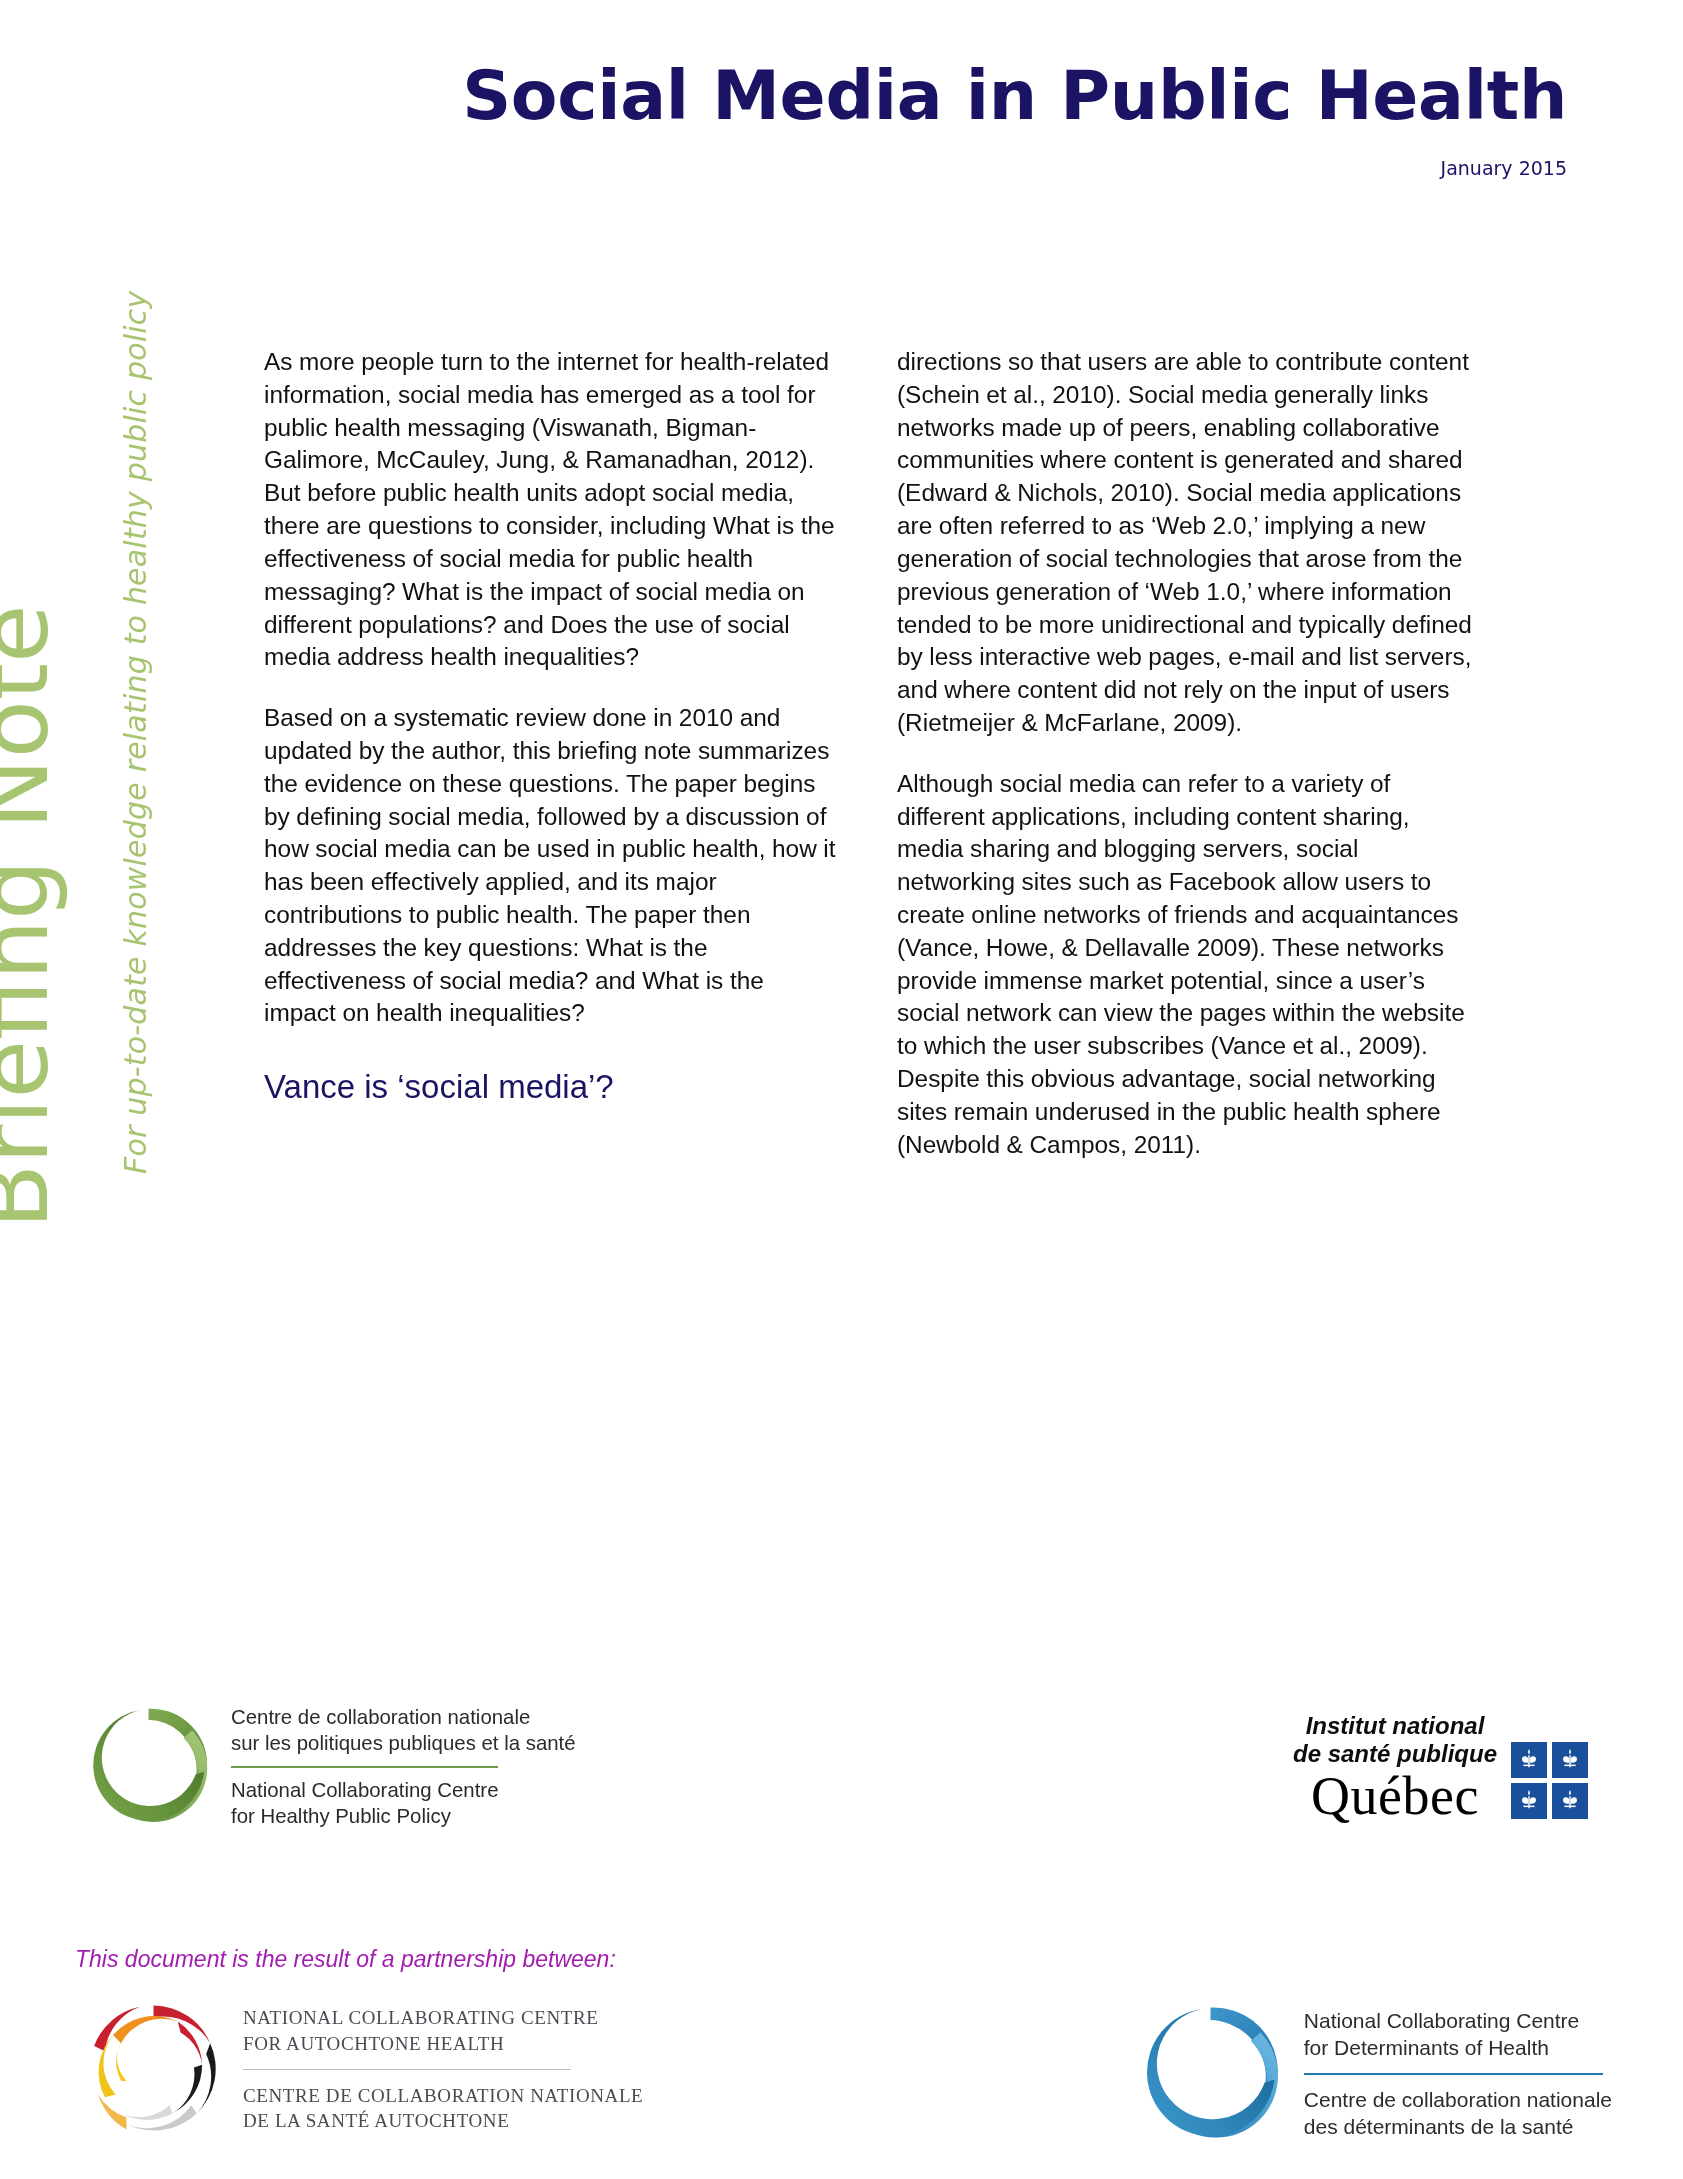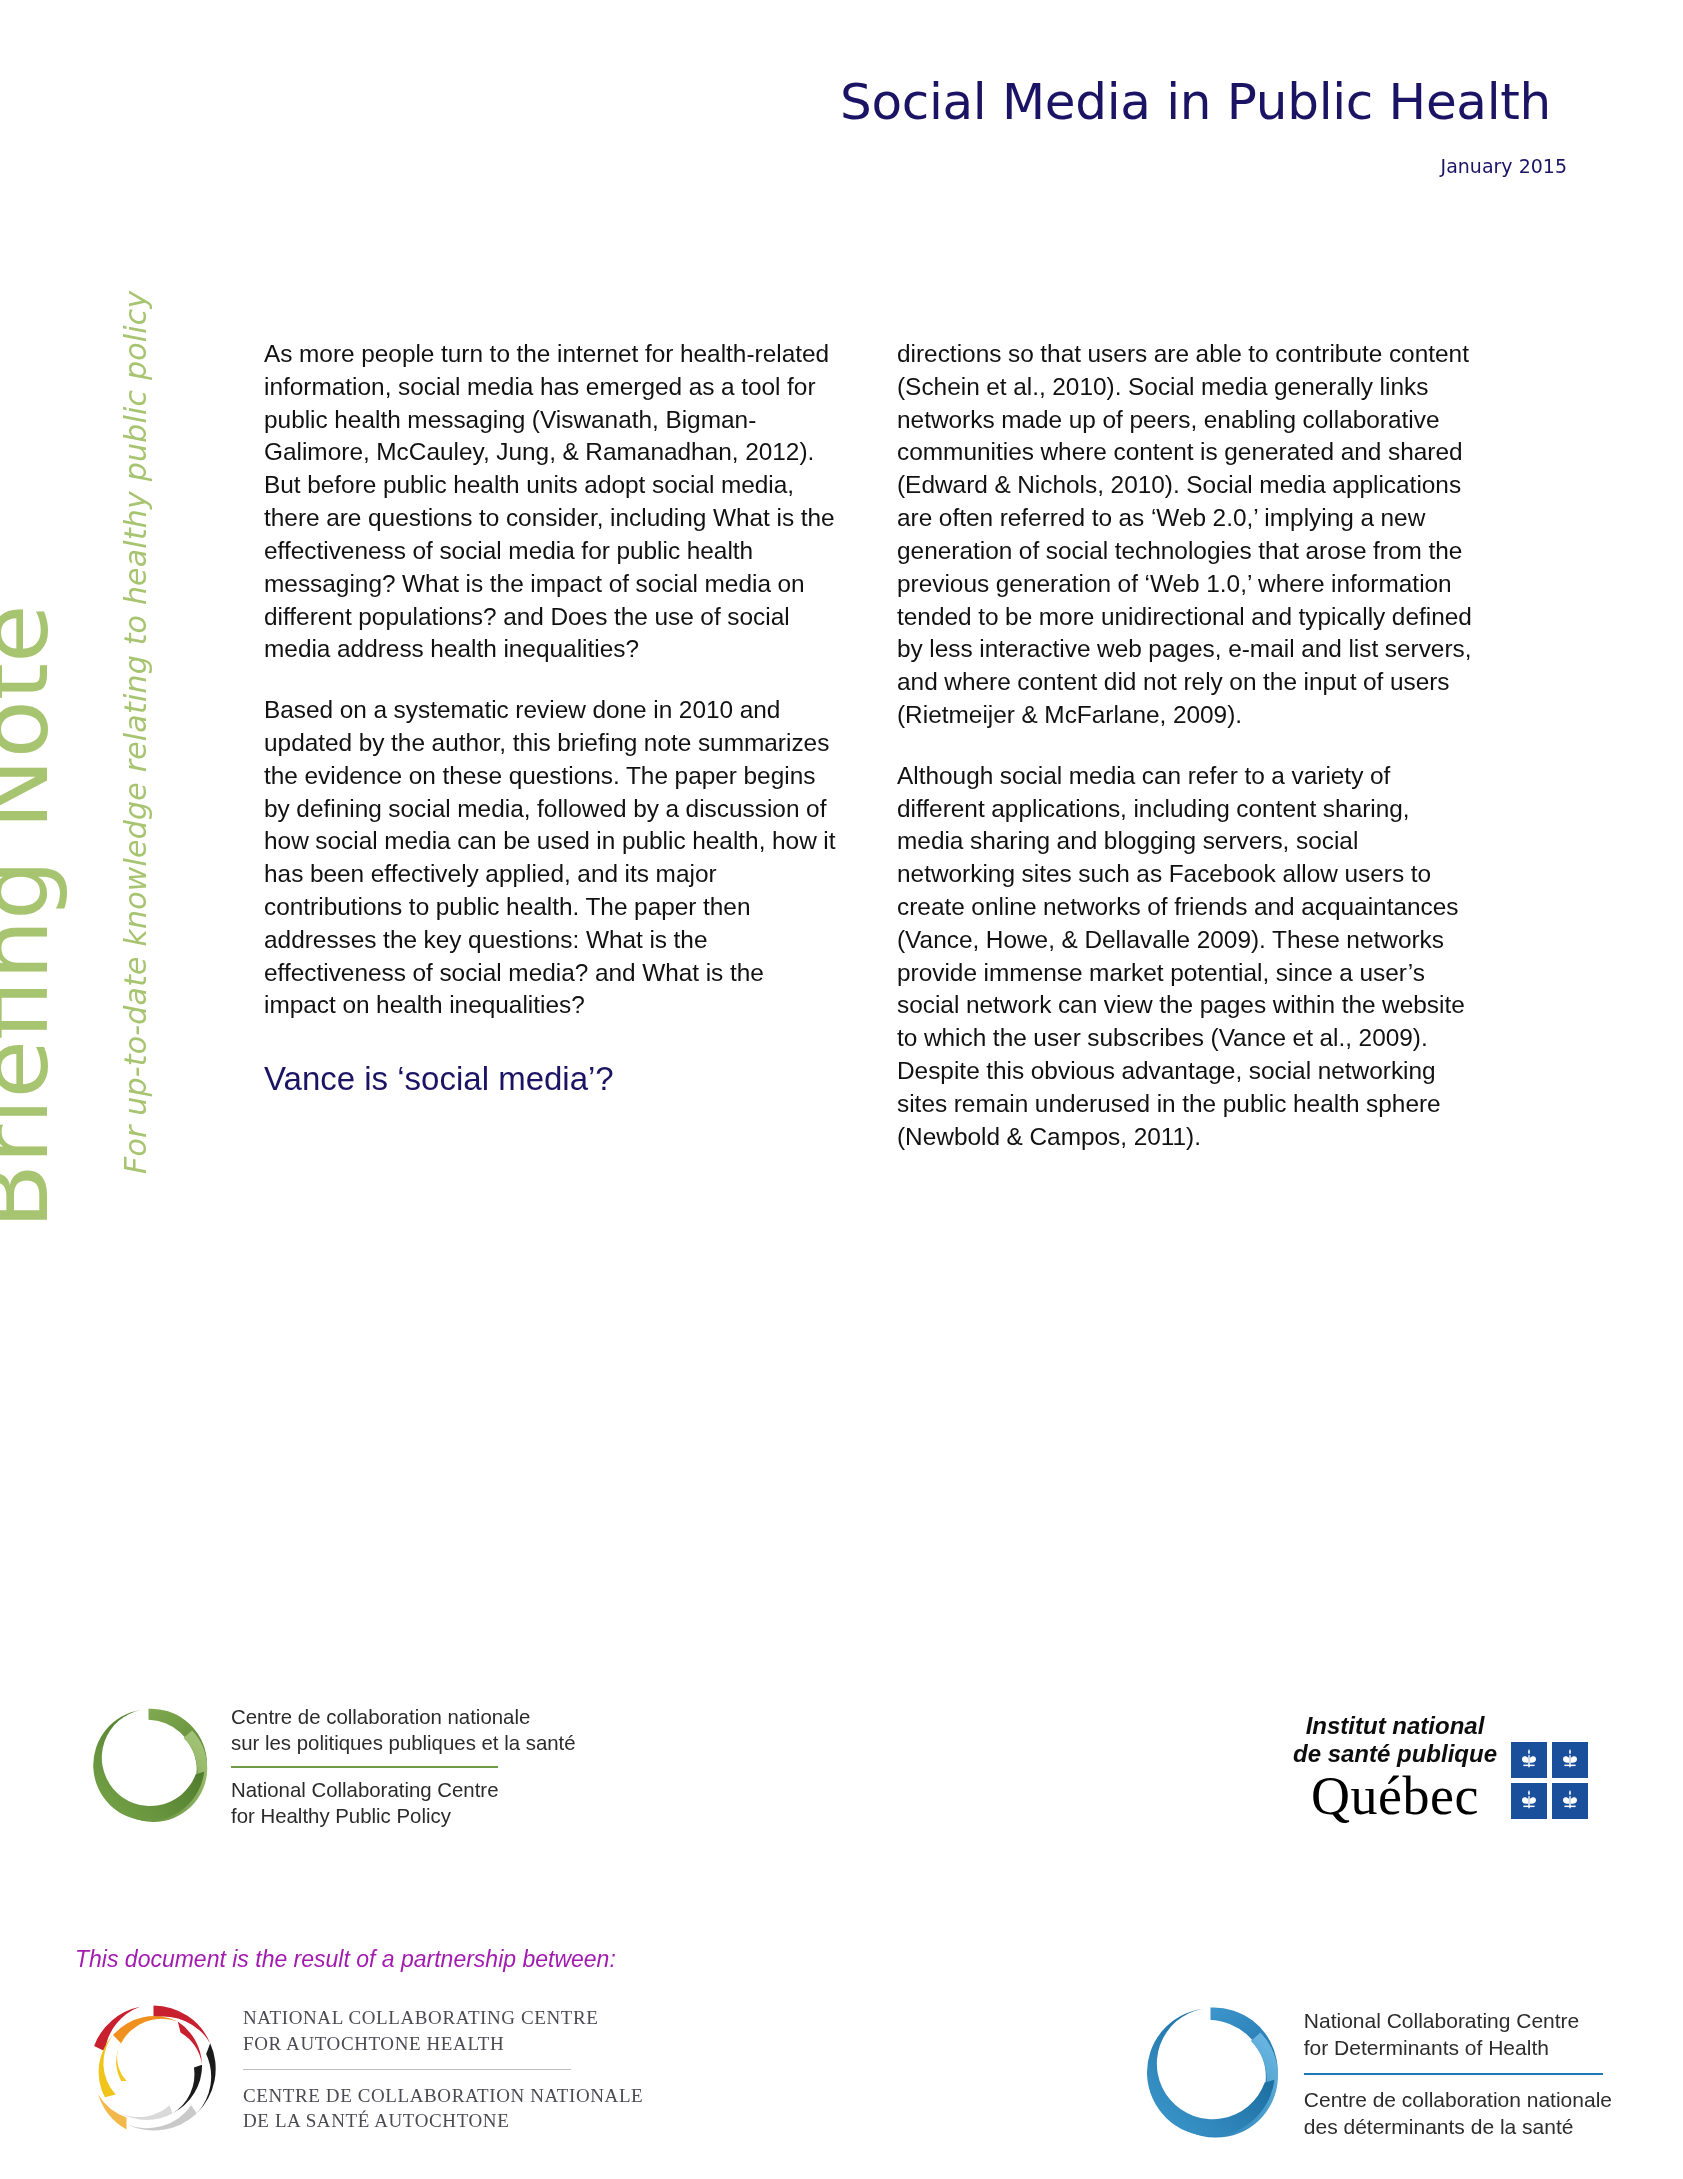--- a/index.html
+++ b/index.html
@@ -18,26 +18,26 @@
 
   
   .header {
     position: absolute;
     top: 60px;
     right: 117px;
     text-align: right;
   }
   .doc-title {
     font-family: "DejaVu Sans", sans-serif;
-    font-size: 50px;
-    font-weight: normal;
+    font-size: 68px;
+    font-weight: bold;
     color: #1b1464;
     letter-spacing: -0.3px;
     line-height: 1.05;
-    margin: 16px;
+    margin: 0;
     white-space: nowrap;
   }
   .doc-date {
     font-family: "DejaVu Sans", sans-serif;
     font-size: 19px;
     font-weight: normal;
     color: #1b1464;
     margin-top: 26px;
     white-space: nowrap;
   }
@@ -71,21 +71,21 @@
     font-style: italic;
     font-size: 30px;
     color: #a7c470;
     letter-spacing: 0.2px;
     line-height: 1;
   }
 
   
   .columns {
     position: absolute;
-    top: 338px;
+    top: 346px;
     left: 264px;
     width: 1313px;
     display: flex;
     gap: 56px;
   }
   .col {
     width: 577px;
     flex: 0 0 577px;
   }
   .col p {

